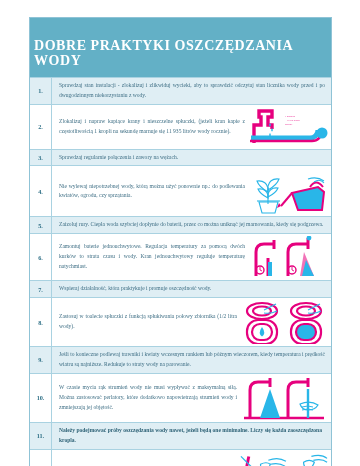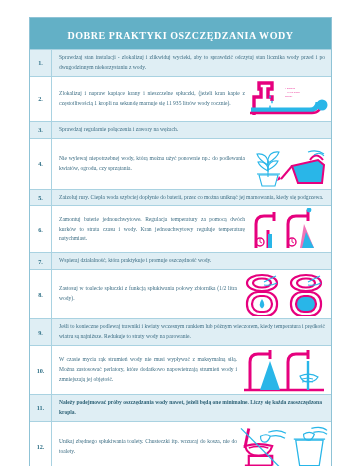--- a/index.html
+++ b/index.html
@@ -26,25 +26,25 @@
     left: 29px;
     top: 17px;
     width: 303px;
     border: 1px solid #8fc3d6;
     background: #ffffff;
     box-sizing: border-box;
   }
   .title-bar {
     background: #63b0c6;
     color: #ffffff;
-    text-align: center;
+    text-align: left;
     font-weight: bold;
-    font-size: 10px;
+    font-size: 14px;
     letter-spacing: 0.55px;
-    padding: 12px 4px 8px 4px;
+    padding: 20px 4px 8px 4px;
     line-height: 1.1;
   }
   .row {
     display: flex;
     align-items: stretch;
     border-top: 1px solid #a9d2e1;
     box-sizing: border-box;
     position: relative;
   }
   .row.shaded { background: #dfeef4; }

